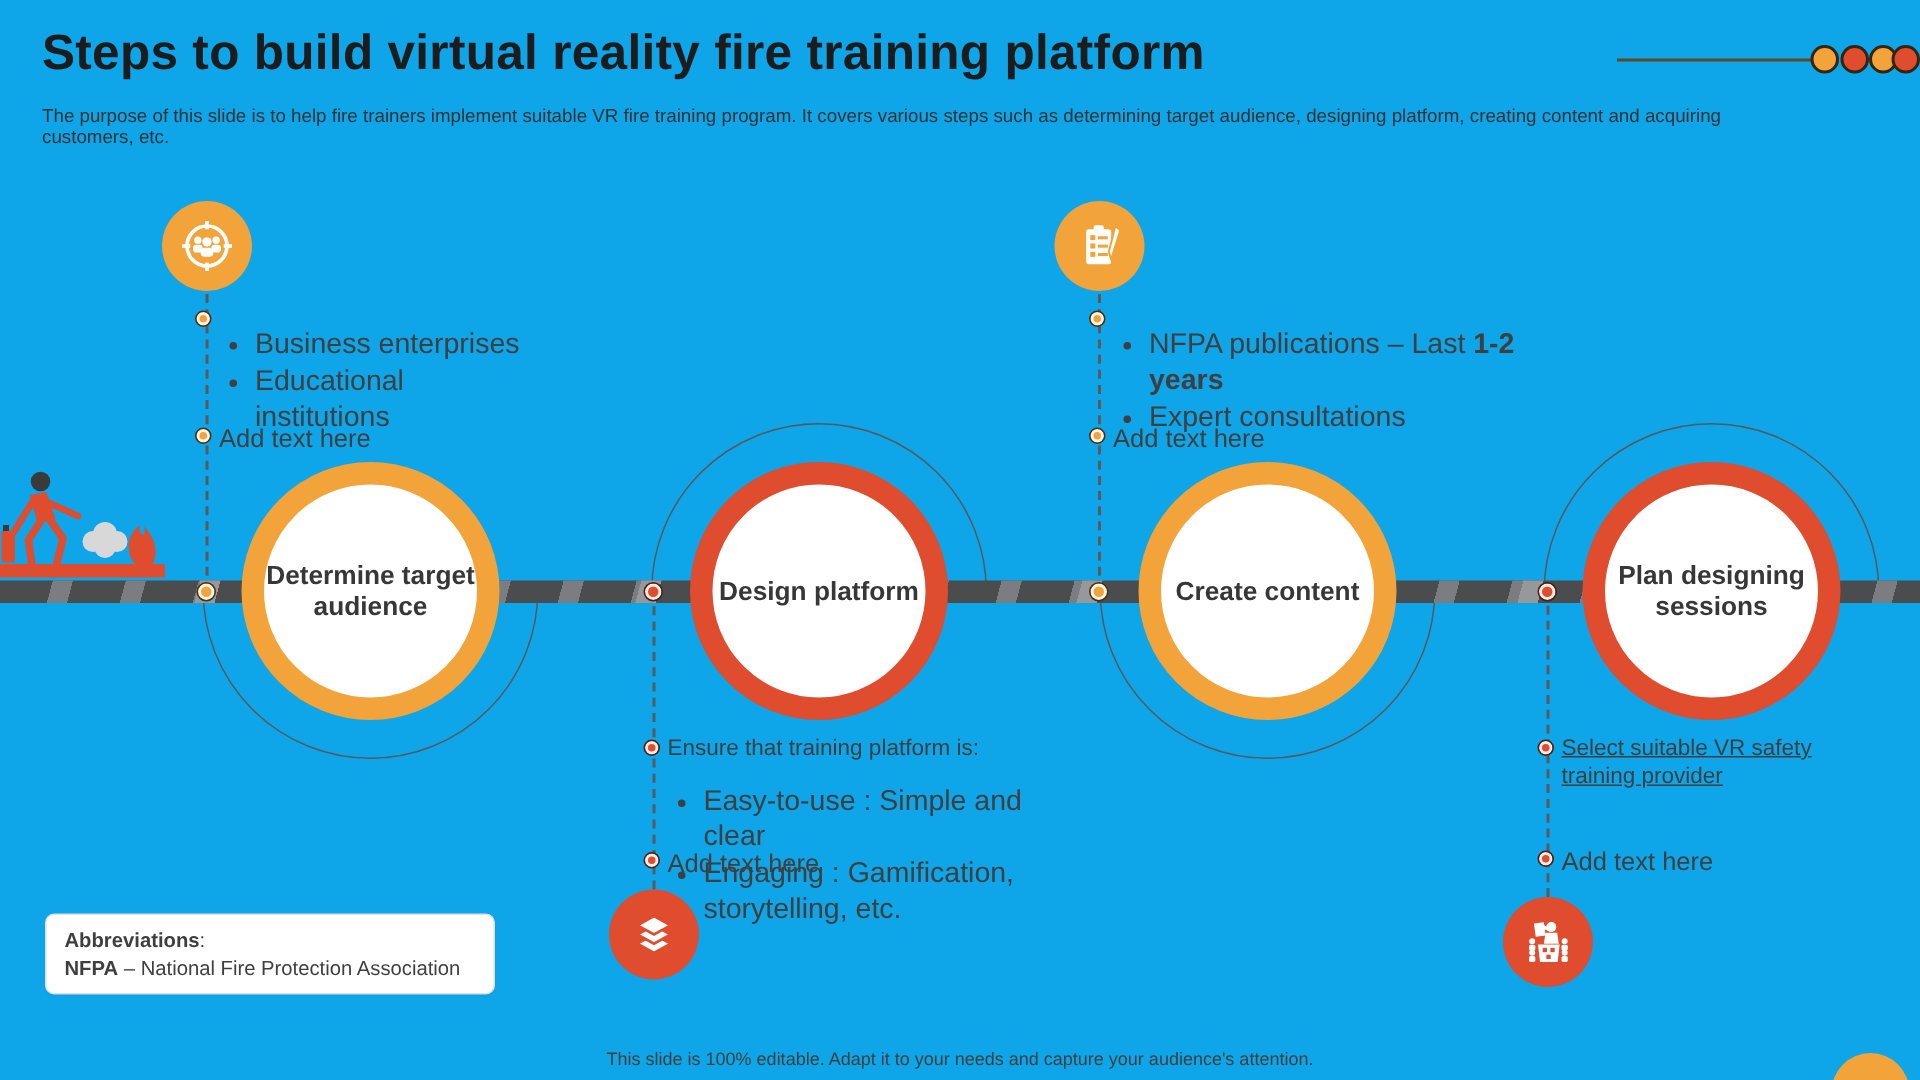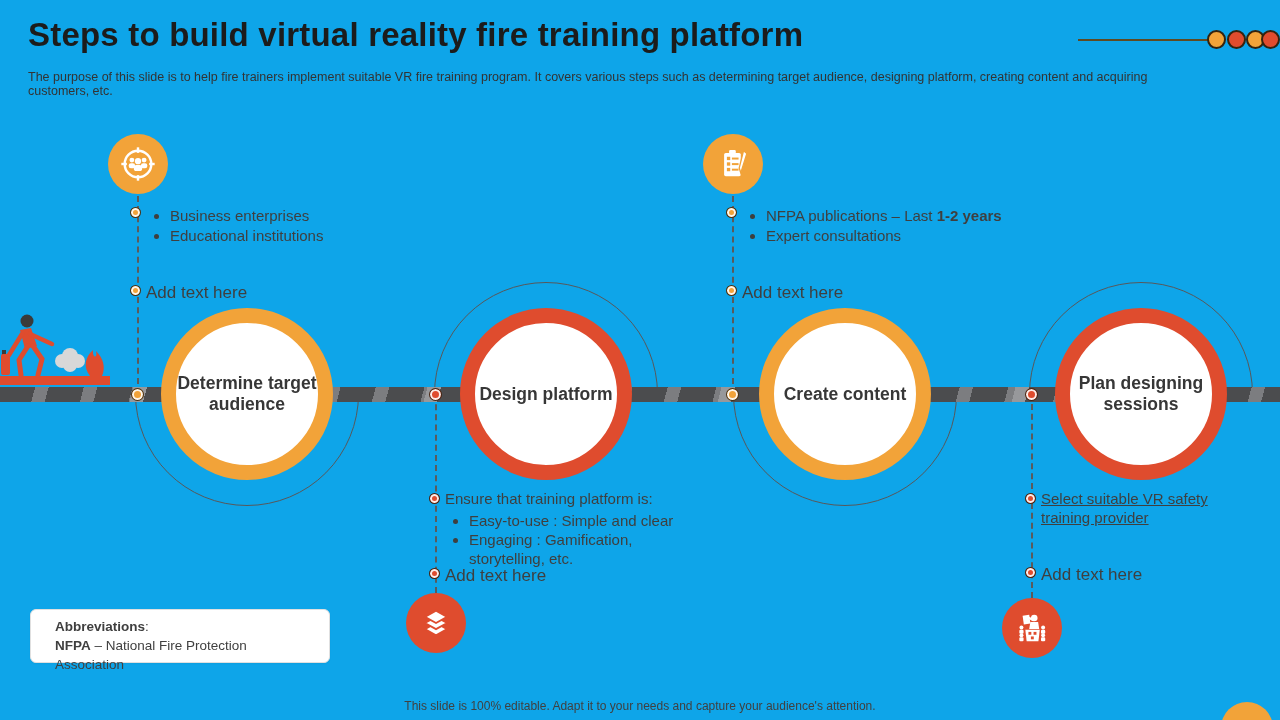--- a/index.html
+++ b/index.html
@@ -59,29 +59,29 @@
     z-index:4;
   }
   
   .note { position:absolute; z-index:2; }
   .note .main { position:relative; font-size:15px; line-height:1.24; color:#3f3f3f; }
   .ndot {
     position:absolute; left:-16px; top:3px; width:11px; height:11px; border-radius:50%;
     border:1px solid rgba(45,28,10,0.85);
     box-shadow: inset 0 0 0 2px rgba(255,255,255,0.9);
   }
-  .note ul { margin:3px 0 0 24px; font-size:15px; line-height:1.25; }
+  .note ul { margin:14px 0 0 24px; font-size:19px; line-height:1.25; }
   .note ul li { margin:1px 0; }
   .add-row { position:absolute; left:0; font-size:17px; }
   .add-row .ndot { top:2px; }
   
   .abbr-box {
     position:absolute; left:30px; top:609px; width:300px; height:54px;
     background:#fff; border:1px solid #e0e0e0; border-radius:6px;
-    padding:8px 24px; font-size:13.5px; line-height:1.4; color:#3f3f3f;
+    padding:8px 12px; font-size:13.5px; line-height:1.4; color:#3f3f3f;
     box-shadow:0 1px 2px rgba(0,0,0,0.04);
   }
   
   .footer {
     position:absolute; left:0; top:699px; width:1280px; text-align:center;
     font-size:12px; color:#404040;
   }
   .corner-circle {
     position:absolute; left:1221px; top:702px; width:52px; height:52px;
     border-radius:50%; background:#f2a339;

